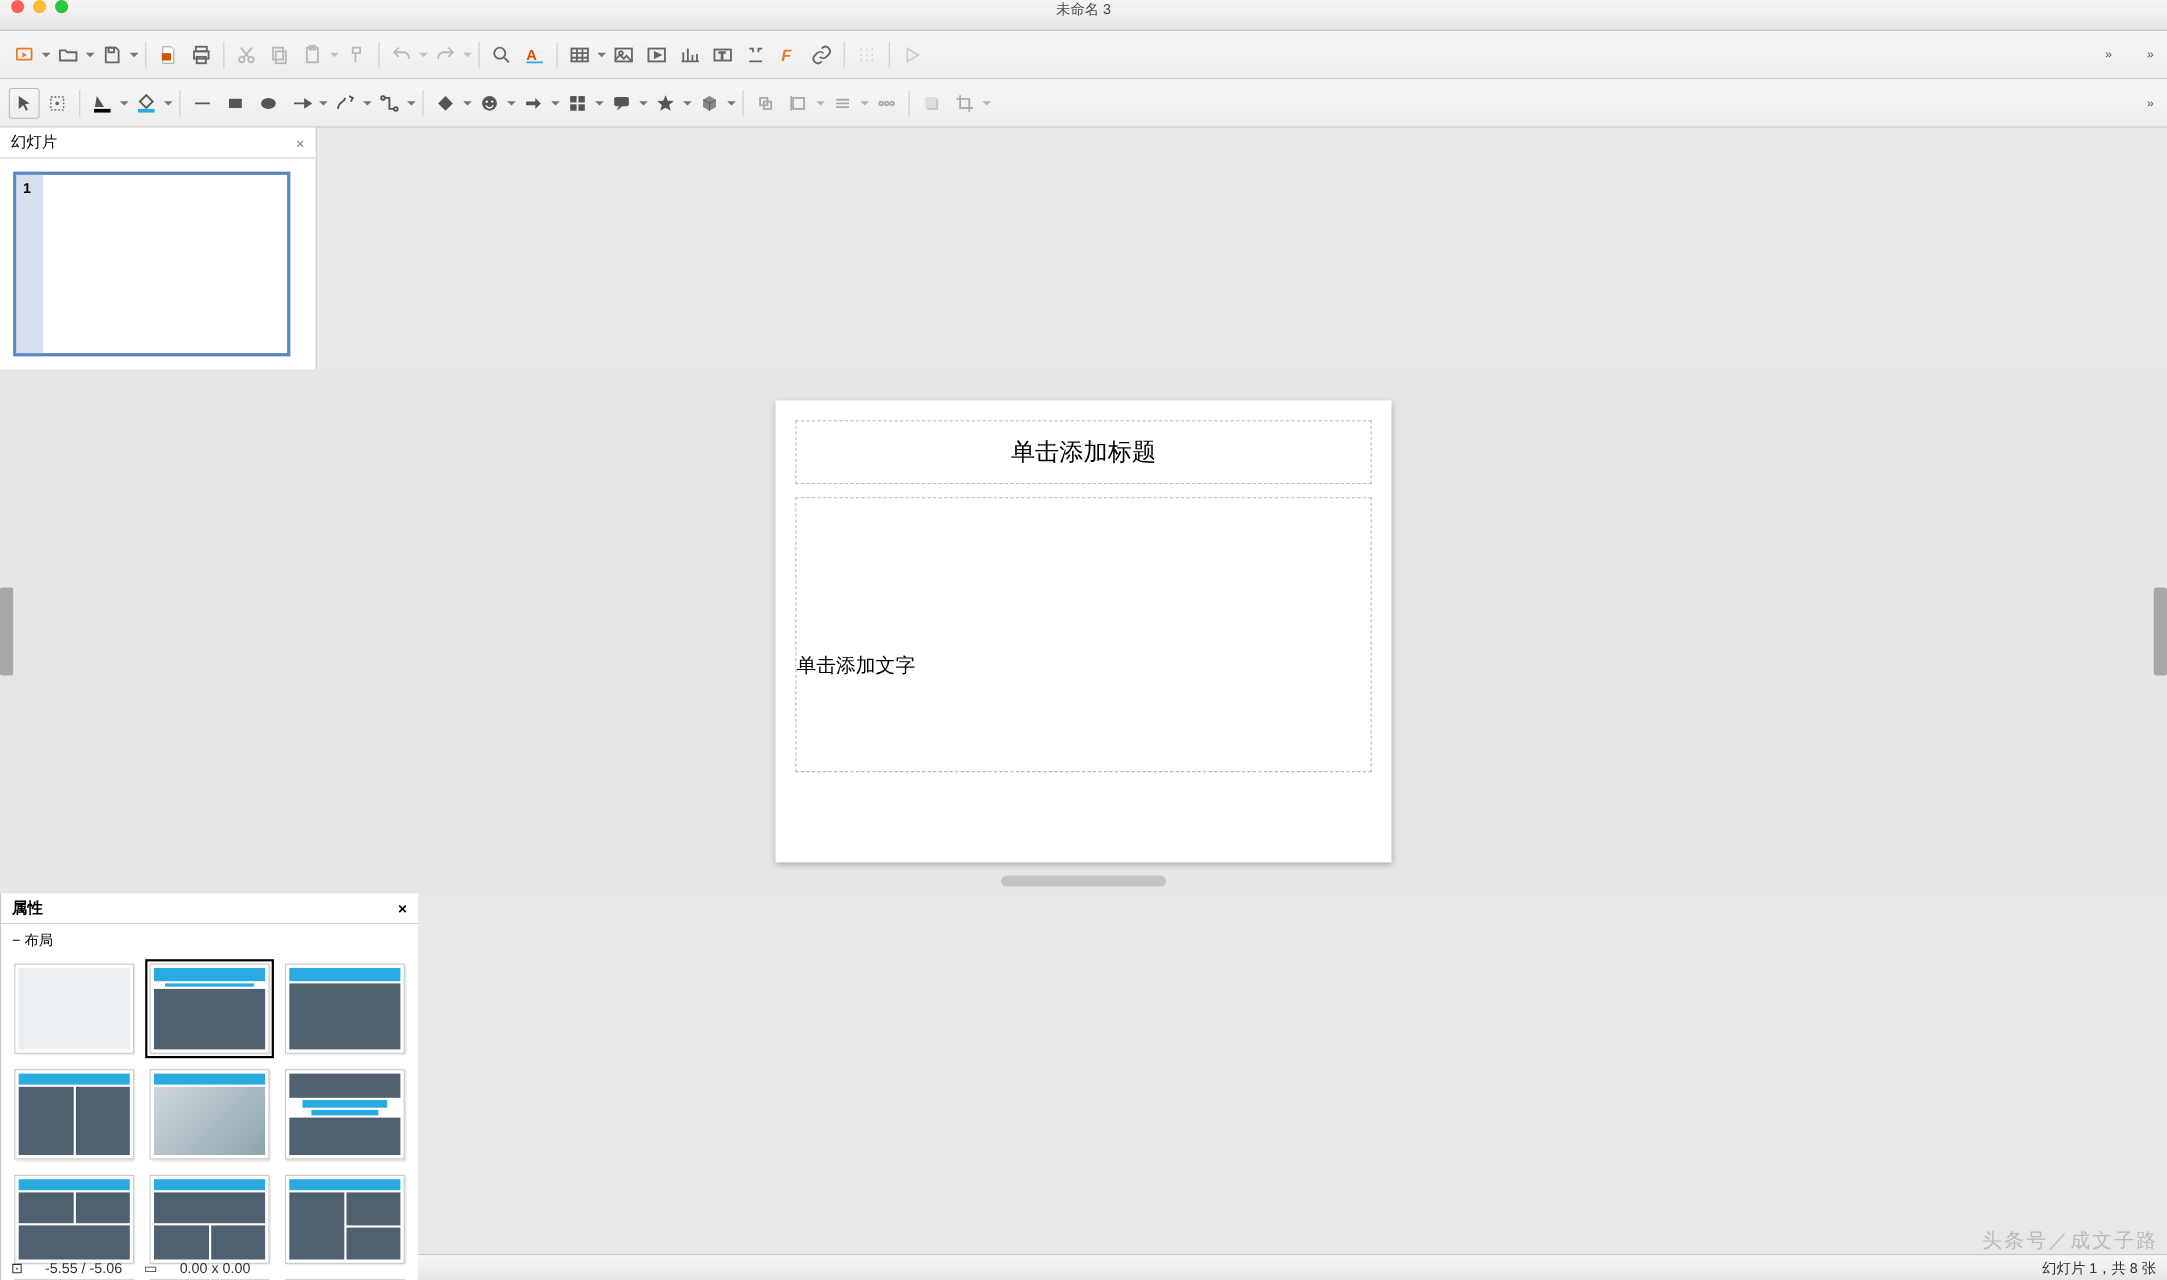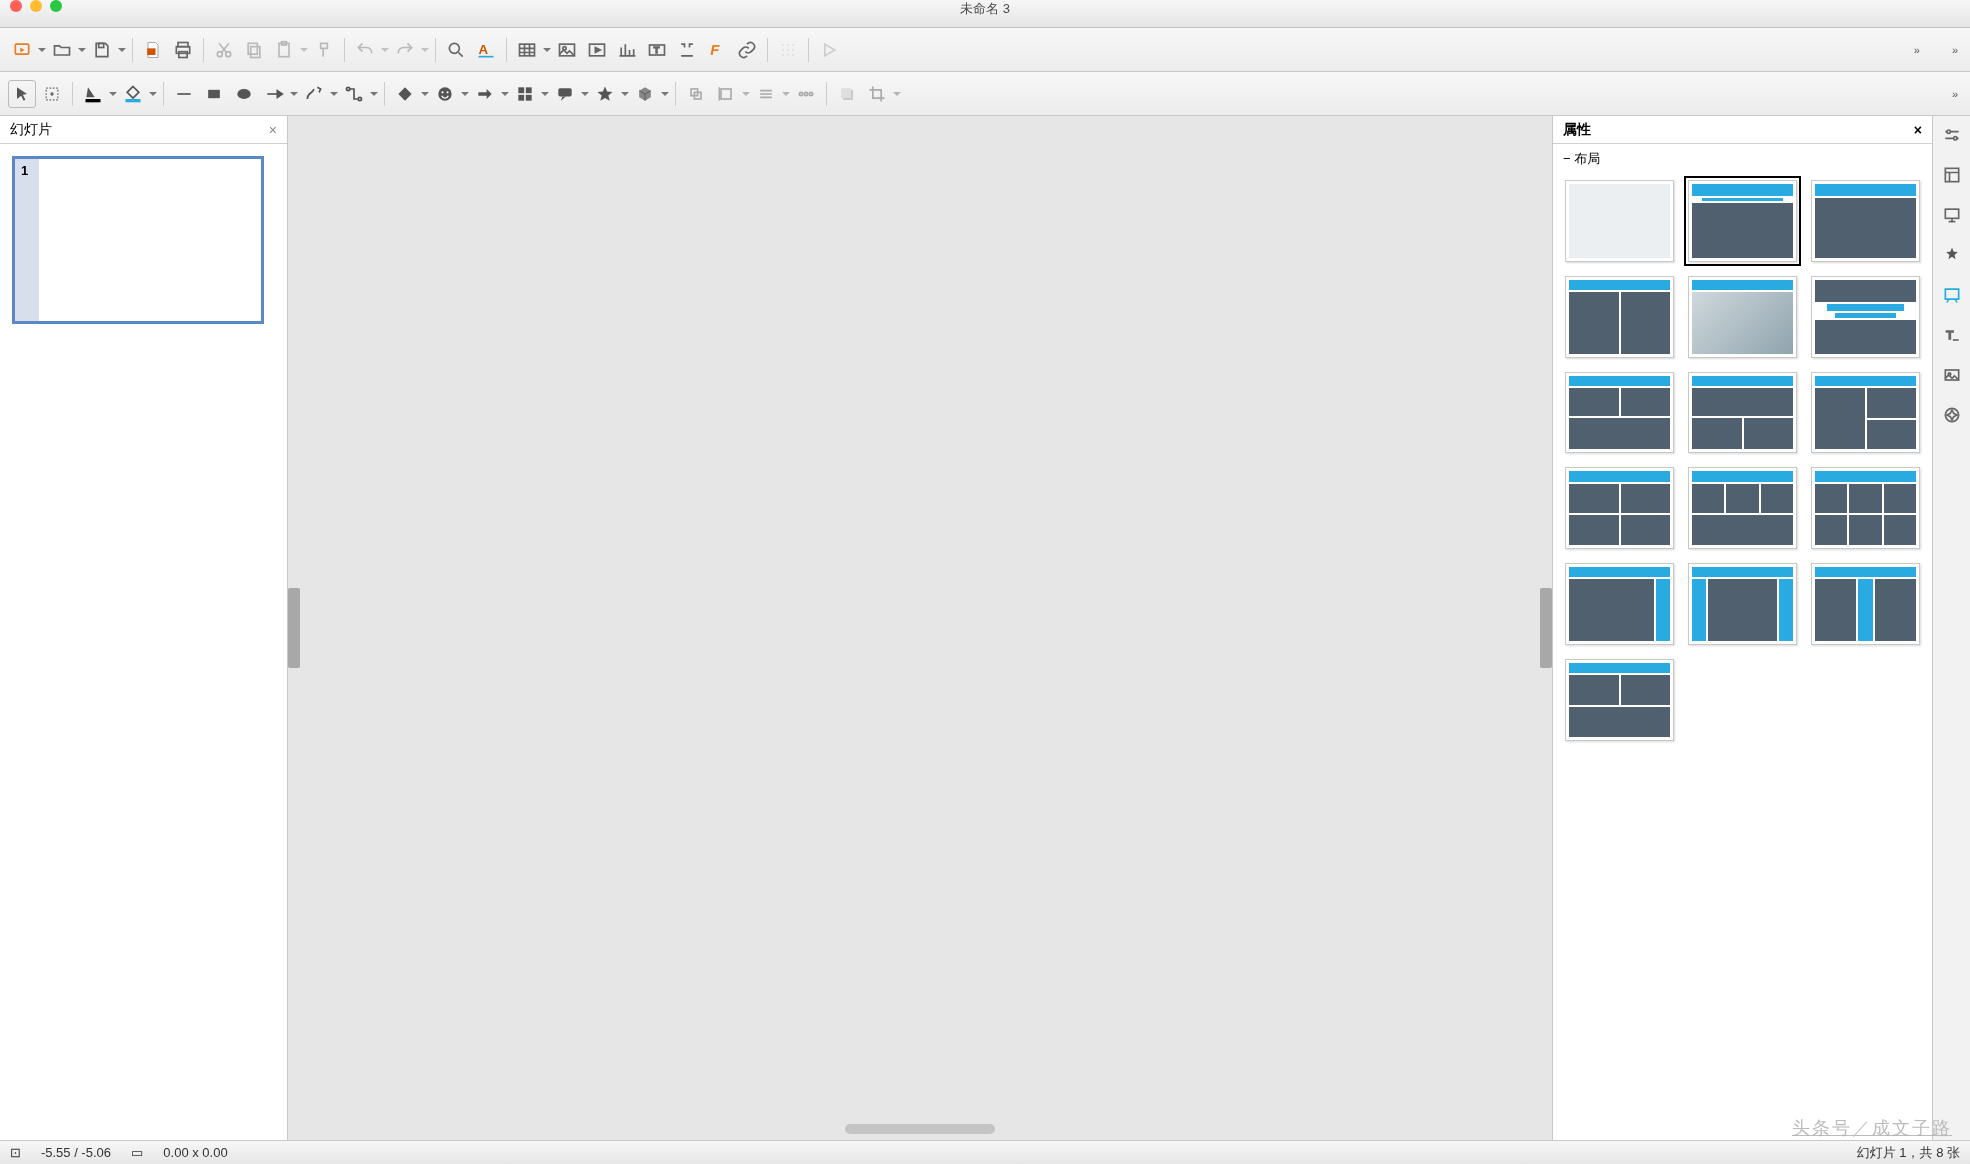--- a/index.html
+++ b/index.html
@@ -15,21 +15,21 @@
 
 .toolbar { height: 44px; background: linear-gradient(#f7f7f7,#ececec); border-bottom: 1px solid #c8c8c8; display: flex; align-items: center; padding: 0 8px; gap: 2px; }
 .tbtn { min-width: 28px; height: 28px; display: inline-flex; align-items: center; justify-content: center; border-radius: 3px; color: #555; position: relative; }
 .tbtn.orange { color: #e67e22; }
 .sep { width: 1px; height: 24px; background: #ccc; margin: 0 4px; }
 .dd { width: 8px; display: inline-flex; align-items: center; justify-content: center; color: #777; }
 .dd::after { content: ""; border: 4px solid transparent; border-top-color: #777; margin-top: 4px; }
 .chev { margin-left: auto; font-size: 11px; color: #555; padding: 0 6px; letter-spacing: -2px; }
 
 
-.body { display: flex; height: calc(100vh - 28px - 44px - 44px - 24px); }
+.body { display: flex; height: calc(100vh - 28px - 44px - 44px - 24px); flex-direction: column; }
 
 
 .slidespanel { width: 288px; background: #fff; border-right: 1px solid #c8c8c8; display: flex; flex-direction: column; }
 .panelhead { height: 28px; display: flex; align-items: center; justify-content: space-between; padding: 0 10px; border-bottom: 1px solid #d0d0d0; font-size: 14px; }
 .panelhead .x { color: #888; cursor: pointer; font-size: 14px; }
 .thumbs { flex: 1; padding: 12px; }
 .thumb { width: 252px; height: 168px; border: 3px solid #5b87c7; background: #fff; position: relative; }
 .thumb .num { position: absolute; left: 0; top: 0; width: 24px; height: 100%; background: #d7dfed; color: #000; font-weight: bold; font-size: 13px; padding: 4px 6px; }
 
 
@@ -57,21 +57,21 @@
 .layout .cell { background: #51606e; flex: 1; }
 
 
 .sidetabs { width: 38px; background: #f2f2f2; border-left: 1px solid #c8c8c8; display: flex; flex-direction: column; align-items: center; padding-top: 6px; gap: 14px; }
 .sidetab { width: 26px; height: 26px; display: flex; align-items: center; justify-content: center; color: #555; border-radius: 3px; }
 .sidetab.active { color: #29abe2; }
 
 
 .statusbar { height: 24px; background: linear-gradient(#f7f7f7,#e6e6e6); border-top: 1px solid #c8c8c8; display: flex; align-items: center; font-size: 13px; color: #333; padding: 0 10px; gap: 20px; }
 .statusbar .right { margin-left: auto; }
-.watermark { position: fixed; right: 18px; bottom: 24px; color: rgba(180,180,180,.9); font-size: 18px; letter-spacing: 2px; pointer-events: none; text-decoration: underline; }
+.watermark { position: fixed; right: 8px; bottom: 24px; color: rgba(180,180,180,.9); font-size: 18px; letter-spacing: 2px; pointer-events: none; }
 
 
 .ic { width: 20px; height: 20px; }
 </style>
 </head>
 <body>
 
 <div class="titlebar">
   <div class="traffic">
     <div class="dot red"></div>
@@ -406,20 +406,24 @@
     </div>
     <div class="thumbs">
       <div class="thumb">
         <div class="num">1</div>
       </div>
     </div>
   </div>
 
   <div class="canvas">
     <div class="handlebar left"></div>
+    <div class="slide">
+      <div class="ph title">单击添加标题</div>
+      <div class="ph body">单击添加文字</div>
+    </div>
     <div class="handlebar right"></div>
     <div class="hscroll"></div>
   </div>
 
   <div class="propspanel">
     <div class="propshead">
       <span>属性</span>
       <span class="x">×</span>
     </div>
     <div class="section">

